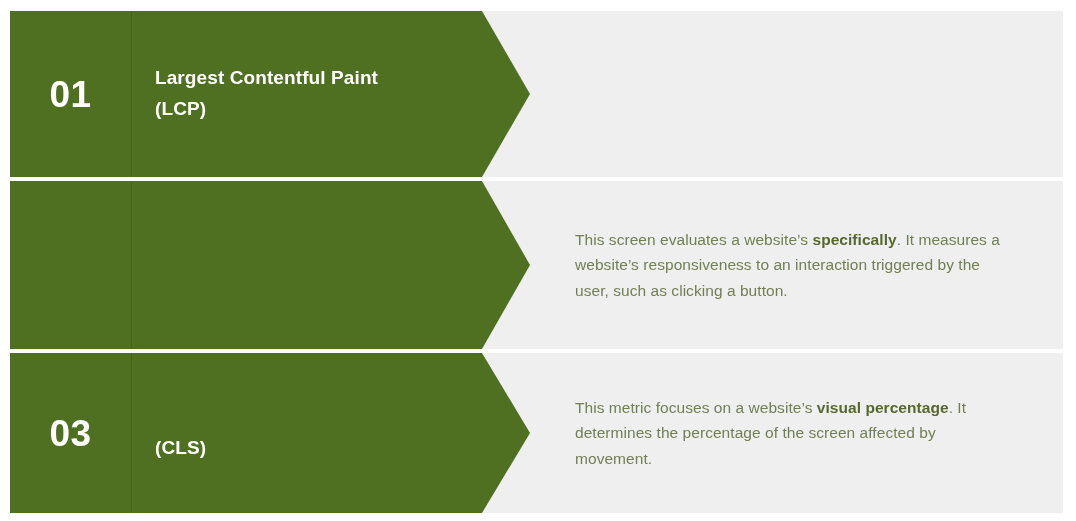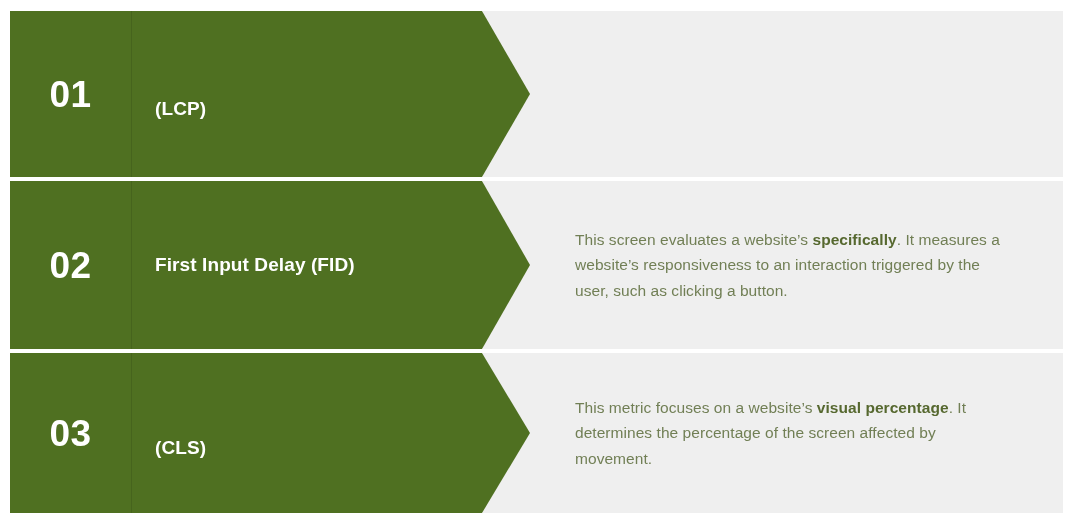--- a/index.html
+++ b/index.html
@@ -122,40 +122,34 @@
     <div class="row-bg"></div>
     <div class="arrow">
       <svg viewBox="0 0 521 166" preserveAspectRatio="none" aria-hidden="true">
         <polygon points="0,0 472,0 520,83 472,166 0,166" fill="#4F7021"></polygon>
       </svg>
     </div>
     <div class="num-divider"></div>
     <div class="number">01</div>
     <div class="title">
       <span>
-        <br>
+        <span>Largest Contentful Paint</span><br>
         <span>(LCP)</span>
       </span>
     </div>
   </div>
 
   <div class="row" id="row-2">
     <div class="row-bg"></div>
     <div class="arrow">
       <svg viewBox="0 0 521 168" preserveAspectRatio="none" aria-hidden="true">
         <polygon points="0,0 472,0 520,84 472,168 0,168" fill="#4F7021"></polygon>
       </svg>
     </div>
     <div class="num-divider"></div>
-    <div class="number">02</div>
-    <div class="title">
-      <span>
-        <span>First Input Delay (FID)</span>
-      </span>
-    </div>
     <div class="desc">
       <span>
         <span>This screen evaluates a website’s </span><b>specifically</b><span>. It measures a website’s responsiveness to an interaction triggered by the user, such as clicking a button.</span>
       </span>
     </div>
   </div>
 
   <div class="row" id="row-3">
     <div class="row-bg"></div>
     <div class="arrow">

